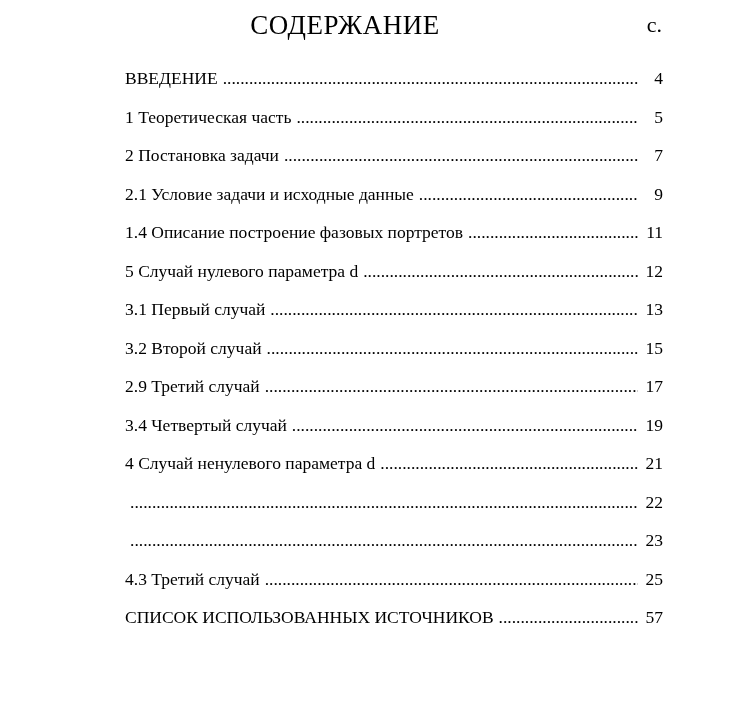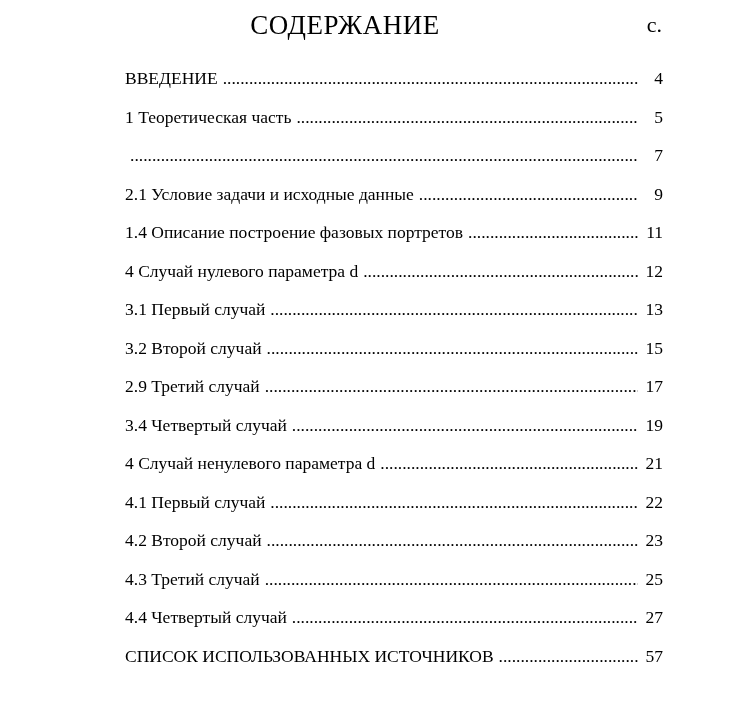--- a/index.html
+++ b/index.html
@@ -84,38 +84,39 @@
       <span class="toc-page">4</span>
     </div>
 
     <div class="toc-row">
       <span class="toc-label">1 Теоретическая часть</span>
       <span class="toc-leader"></span>
       <span class="toc-page">5</span>
     </div>
 
     <div class="toc-row">
+      <span class="toc-label">2 Постановка задачи</span>
       <span class="toc-leader"></span>
       <span class="toc-page">7</span>
     </div>
 
     <div class="toc-row">
       <span class="toc-label">2.1 Условие задачи и исходные данные</span>
       <span class="toc-leader"></span>
       <span class="toc-page">9</span>
     </div>
 
     <div class="toc-row">
       <span class="toc-label">1.4 Описание построение фазовых портретов</span>
       <span class="toc-leader"></span>
       <span class="toc-page">11</span>
     </div>
 
     <div class="toc-row">
-      <span class="toc-label">4 Случай нулевого параметра d</span>
+      <span class="toc-label">5 Случай нулевого параметра d</span>
       <span class="toc-leader"></span>
       <span class="toc-page">12</span>
     </div>
 
     <div class="toc-row">
       <span class="toc-label">3.1 Первый случай</span>
       <span class="toc-leader"></span>
       <span class="toc-page">13</span>
     </div>
 
@@ -137,42 +138,35 @@
       <span class="toc-page">19</span>
     </div>
 
     <div class="toc-row">
       <span class="toc-label">4 Случай ненулевого параметра d</span>
       <span class="toc-leader"></span>
       <span class="toc-page">21</span>
     </div>
 
     <div class="toc-row">
-      <span class="toc-label">4.1 Первый случай</span>
       <span class="toc-leader"></span>
       <span class="toc-page">22</span>
     </div>
 
     <div class="toc-row">
-      <span class="toc-label">4.2 Второй случай</span>
       <span class="toc-leader"></span>
       <span class="toc-page">23</span>
     </div>
 
     <div class="toc-row">
       <span class="toc-label">4.3 Третий случай</span>
       <span class="toc-leader"></span>
       <span class="toc-page">25</span>
     </div>
 
-    <div class="toc-row">
-      <span class="toc-label">4.4 Четвертый случай</span>
-      <span class="toc-leader"></span>
-      <span class="toc-page">27</span>
-    </div>
 
 
     <div class="toc-row">
       <span class="toc-label">СПИСОК ИСПОЛЬЗОВАННЫХ ИСТОЧНИКОВ</span>
       <span class="toc-leader"></span>
       <span class="toc-page">57</span>
     </div>
   </main>
 
 </div>

